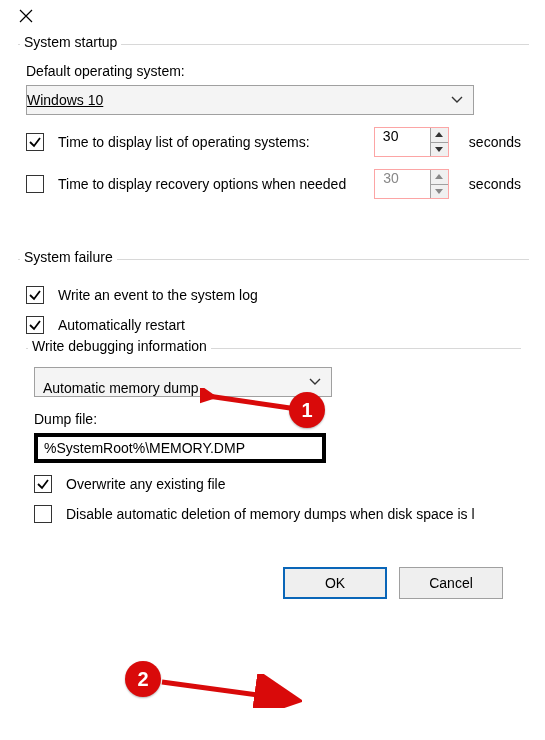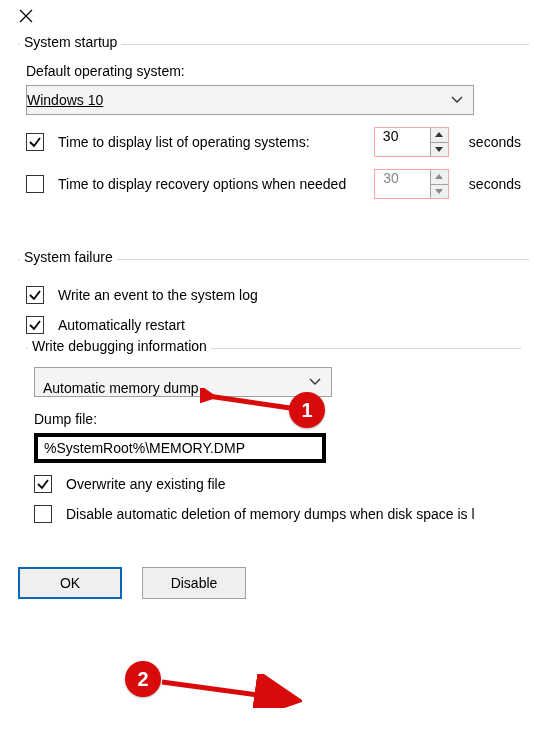--- a/index.html
+++ b/index.html
@@ -131,21 +131,22 @@
     width: 292px; height: 30px;
     border: 4px solid #000000;
     padding: 0 6px;
     font-size: 14px;
     display: flex;
     align-items: center;
     background:#fff;
   }
   .buttons {
     display:flex;
-    gap: 20px;
+    gap: 12px;
+    justify-content: flex-end;
     padding-right: 26px;
     margin-top: 10px;
   }
   .btn {
     width: 104px; height: 32px;
     border: 1px solid #a0a0a0;
     background: #efefef;
     display:flex; align-items:center; justify-content:center;
     font-size: 14px;
   }
@@ -297,21 +298,21 @@
         <span class="cblabel">Disable automatic deletion of memory dumps when disk space is l</span>
       </div>
     </div>
   </div>
 
   <div class="buttons">
     <div class="btn primary">
       <span>OK</span>
     </div>
     <div class="btn">
-      <span>Disable</span>
+      <span>Cancel</span>
     </div>
   </div>
 
 </div>
 
 <div class="badge" style="left:289px; top:392px;">
   <span>1</span>
 </div>
 <svg class="arrow" style="left:200px; top:388px;" width="94" height="28" viewBox="0 0 94 28">
   <defs>

